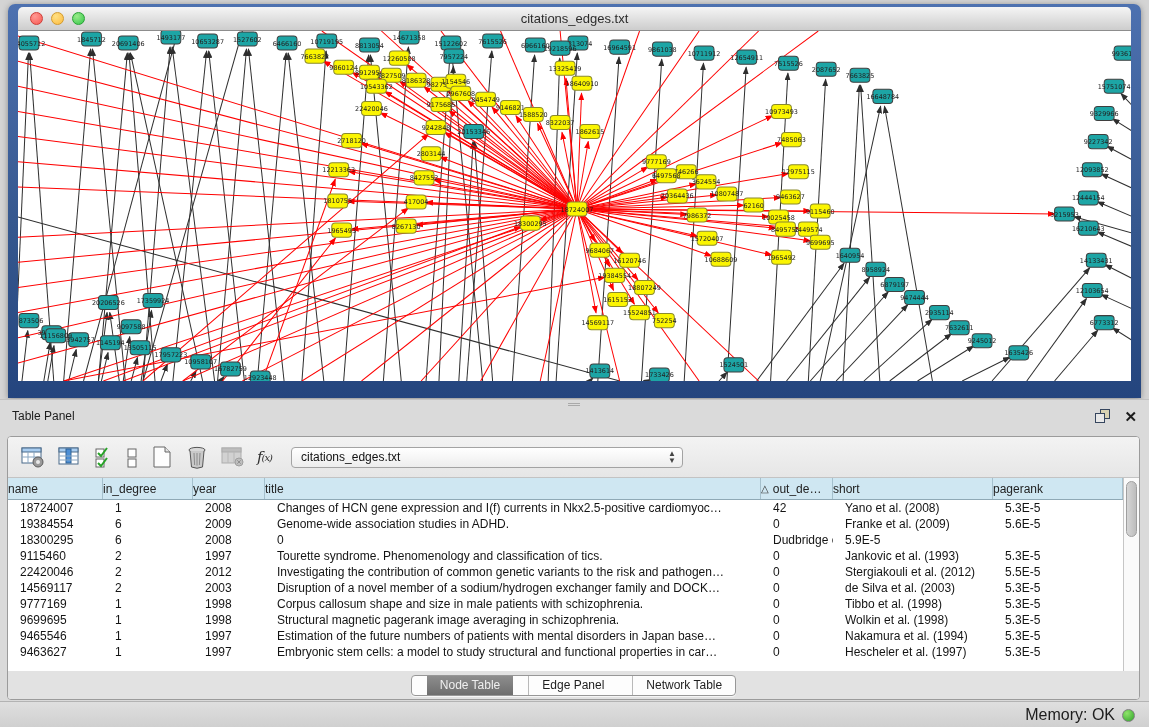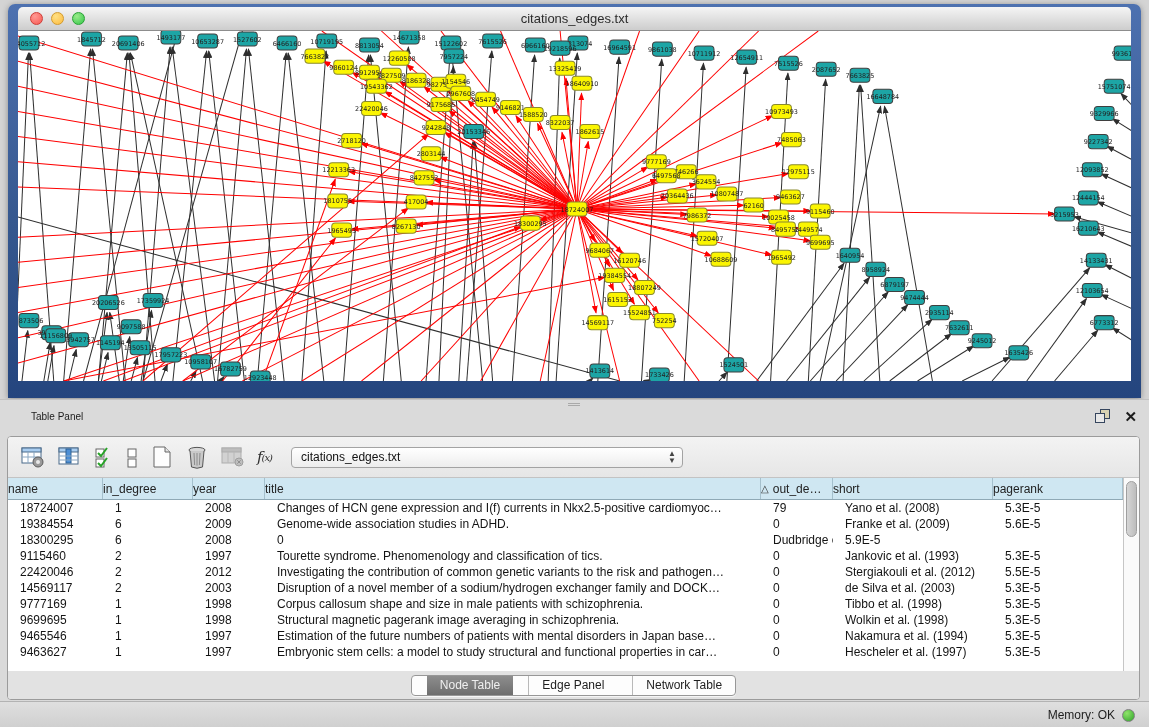--- a/index.html
+++ b/index.html
@@ -16,21 +16,21 @@
   .light.yellow{background:radial-gradient(circle at 35% 30%,#ffe084,#fdbb3f);border:1px solid #d29b2e;}
   .light.green{background:radial-gradient(circle at 35% 30%,#9aeb8b,#34c74a);border:1px solid #2aa135;}
   .win-title{position:absolute;left:0;right:0;text-align:center;font-size:13px;color:#2c2c2c;}
   .net-canvas{position:relative;background:#ffffff;height:calc(100% - 23px);overflow:hidden;}
   .net-canvas svg{position:absolute;inset:0;width:100%;height:100%;}
   
   .table-panel{position:absolute;left:0;top:399px;width:1149px;height:328px;background:#dadada;border-top:1px solid #c2c2c2;}
   .grip{position:absolute;top:2px;left:568px;width:12px;height:5px;opacity:.6;}
   .grip i{display:block;height:1px;background:#8a8a8a;margin-top:1px;}
   .panel-header{height:32px;display:flex;align-items:center;padding:0 12px;}
-  .panel-title{font-size:10px;color:#1c1c1c;margin-left:19px;}
+  .panel-title{font-size:12px;color:#1c1c1c;}
   .panel-header .spacer{flex:1;}
   .float-icon{width:15px;height:14px;position:relative;margin-right:14px;}
   .float-icon .sq1{position:absolute;right:0;top:0;width:8px;height:8px;border:1px solid #35455e;background:#d9d3b4;}
   .float-icon .sq2{position:absolute;left:0;bottom:0;width:8px;height:8px;border:1px solid #35455e;background:#e8e8e8;}
   .close-x{font-size:15px;font-weight:bold;color:#1b1b1b;line-height:1;}
   .panel-card{position:absolute;left:7px;top:36px;width:1133px;height:264px;box-sizing:border-box;
     background:#ffffff;border:1px solid #9b9b9b;border-radius:4px;display:flex;flex-direction:column;overflow:hidden;}
   .toolbar{height:40px;flex:0 0 40px;display:flex;align-items:center;gap:11px;padding:0 12px;background:linear-gradient(#f3f3f3,#e6e6e6);}
   .tool{display:flex;align-items:center;justify-content:center;height:28px;}
   .fx{font-family:"DejaVu Serif",serif;font-style:italic;font-size:15px;color:#2e2e2e;letter-spacing:-1px;}
@@ -49,21 +49,21 @@
   .td{font-size:12px;color:#141414;padding-left:12px;white-space:nowrap;overflow:hidden;display:flex;align-items:center;}
   .vscroll{flex:0 0 15px;background:#fafafa;border-left:1px solid #c6c6c6;position:relative;}
   .vthumb{position:absolute;left:2px;right:2px;top:3px;height:54px;border-radius:6px;border:1px solid #9f9f9f;background:linear-gradient(90deg,#d6d6d6,#bdbdbd);}
   .tabbar{flex:0 0 28px;display:flex;align-items:center;justify-content:center;background:#e2e2e2;}
   .segment{display:flex;border:1px solid #979797;border-radius:4px;overflow:hidden;background:#fdfdfd;height:19px;box-shadow:0 1px 0 rgba(255,255,255,.7);}
   .seg{padding:0 13px;font-size:12px;color:#1e1e1e;display:flex;align-items:center;border-left:1px solid #b9b9b9;margin-left:15px;}
   .seg:first-child{border-left:none;}
   .seg.sel{background:linear-gradient(#8d8d8d,#6e6e6e);color:#efefef;border-left:none;}
   .statusbar{position:absolute;left:0;bottom:0;width:1149px;height:27px;background:linear-gradient(#dfdfdf,#cfcfcf);
     border-top:1px solid #b3b3b3;display:flex;align-items:center;justify-content:flex-end;padding-right:14px;box-sizing:border-box;gap:7px;}
-  .mem-label{font-size:12px;color:#1d1d1d;}
+  .mem-label{font-size:16px;color:#1d1d1d;}
   .mem-dot{width:13px;height:13px;border-radius:50%;border:1px solid #7f7f7f;background:radial-gradient(circle at 35% 30%,#8fe46a,#2fa32a);box-sizing:border-box;}
 </style>
 </head>
 <body>
 
 <div class="net-window">
   <div class="titlebar">
     <div class="lights">
       <span class="light red"></span>
       <span class="light yellow"></span>
@@ -842,21 +842,21 @@
           <div class="th">
               <span>pagerank</span>
             </div>
         </div>
         <div id="tbody">
             <div class="tr">
               <div class="td">18724007</div>
               <div class="td">1</div>
               <div class="td">2008</div>
               <div class="td">Changes of HCN gene expression and I(f) currents in Nkx2.5-positive cardiomyoc…</div>
-              <div class="td">79</div>
+              <div class="td">42</div>
               <div class="td">Yano et al. (2008)</div>
               <div class="td">5.3E-5</div>
             </div>
             <div class="tr">
               <div class="td">19384554</div>
               <div class="td">6</div>
               <div class="td">2009</div>
               <div class="td">Genome-wide association studies in ADHD.</div>
               <div class="td">0</div>
               <div class="td">Franke et al. (2009)</div>

